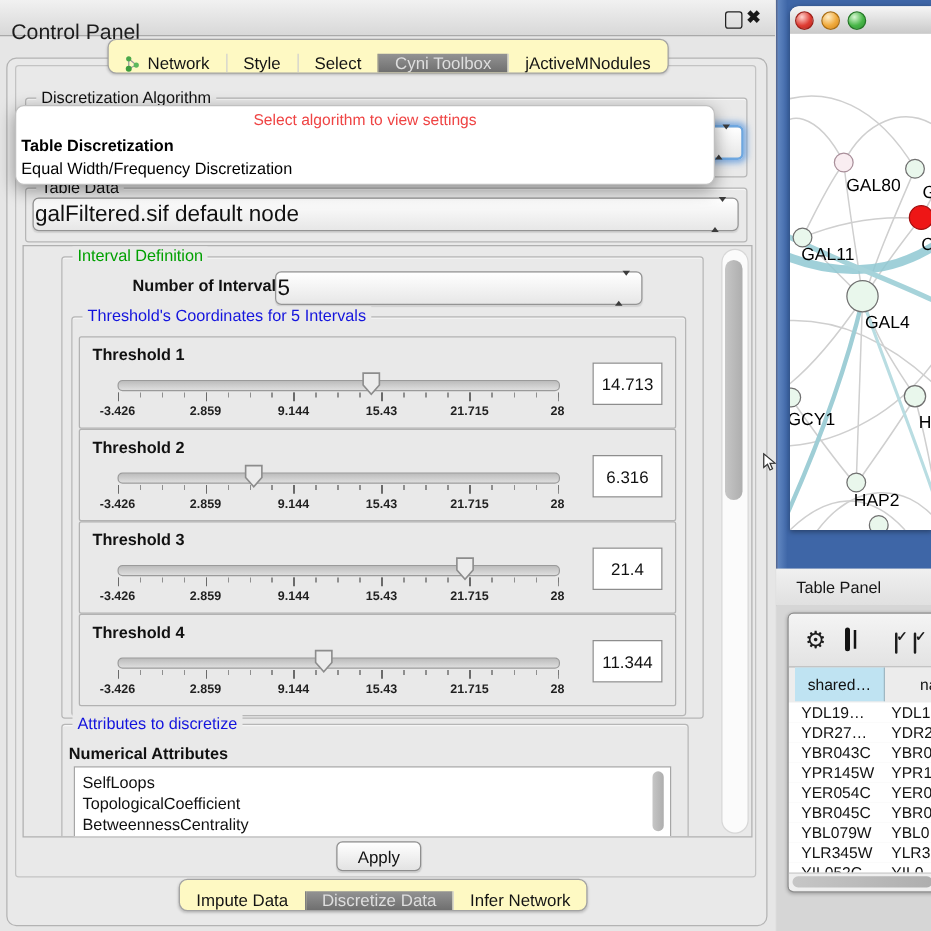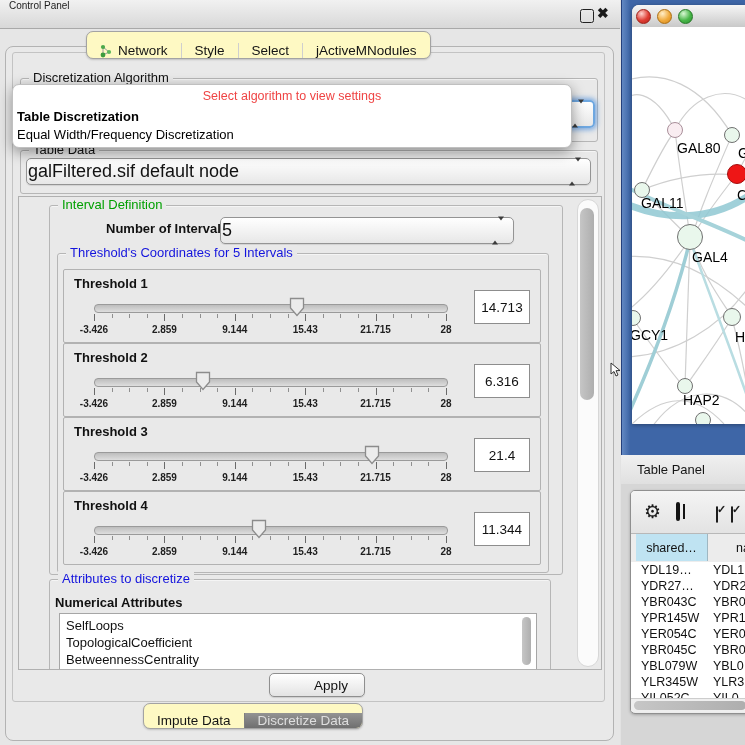--- a/index.html
+++ b/index.html
@@ -3,21 +3,21 @@
 <meta charset="utf-8">
 <style>
   html,body{margin:0;padding:0;background:#bfbfbf;}
   #stage{position:relative;width:745px;height:745px;overflow:hidden;background:#e2e2e2;
          font-family:"Liberation Sans",sans-serif;color:#111;font-size:13px;}
   .abs{position:absolute;}
   
   #cp{left:0;top:0;width:620px;height:745px;background:#e6e6e6;}
   #cp-titlebar{left:0;top:0;width:620px;height:28px;
     background:linear-gradient(#f1f1f1,#d8d8d8);border-bottom:1px solid #a9a9a9;}
-  #cp-title{left:9px;top:0;font-size:10px;color:#1c1c1c;}
+  #cp-title{left:9px;top:16px;font-size:17px;color:#1c1c1c;}
   .winbtn{top:9px;width:12px;height:12px;}
   #float-btn{left:580px;border:1.6px solid #222;border-radius:2.5px;background:transparent;}
   #close-btn{left:597px;top:5px;font-size:14px;font-weight:bold;color:#1a1a1a;}
   
   .tabbar{display:flex;align-items:flex-end;background:#fef9c3;border:1px solid #a3a3a3;
     border-radius:7px;overflow:hidden;box-shadow:0 1px 2px rgba(0,0,0,.18);}
   .tabbar .seg{display:flex;align-items:center;padding:0 13px;border-left:1px solid #cfcfcf;
     color:#141414;white-space:nowrap;cursor:default;}
   .tabbar .seg:first-child{border-left:none;}
   .tabbar .seg.sel{background:linear-gradient(#939393,#6f6f6f);color:#dedede;border-left-color:#7f7f7f;}
@@ -67,21 +67,21 @@
     display:flex;align-items:center;justify-content:center;font-size:13.5px;}
   
   #attr-list{background:#fff;border:1px solid #a6a6a6;}
   .attr-item{height:17px;line-height:17px;padding-left:6px;font-size:13px;}
   
   .vtrack{background:#fbfbfb;border:1px solid #d7d7d7;border-radius:11px;}
   .vthumb{background:linear-gradient(90deg,#c6c6c6,#aeaeae);border-radius:8px;}
   
   #apply-btn{left:269px;top:673px;width:66px;height:22px;background:linear-gradient(#ffffff,#e3e3e3);
     border:1px solid #8f8f8f;border-radius:5px;display:flex;align-items:center;justify-content:center;
-    font-size:13.5px;box-shadow:0 1px 1px rgba(0,0,0,.12);padding-left:28px;}
+    font-size:13.5px;box-shadow:0 1px 1px rgba(0,0,0,.12);}
   
   #net-frame{left:621px;top:0;width:124px;height:455px;
     background:linear-gradient(90deg,#6288c2 0,#3e66a7 8px);border-left:1px solid #24407c;}
   #net-win{left:632px;top:5px;width:113px;height:419px;background:#fff;border-radius:7px 0 0 0;
     box-shadow:0 1px 4px rgba(0,0,0,.35);overflow:hidden;}
   #net-titlebar{left:0;top:0;width:113px;height:22px;background:linear-gradient(#f6f6f6,#c9c9c9);
     border-bottom:1px solid #8f8f8f;}
   .light{top:4px;width:13px;height:13px;border-radius:50%;}
   #light-red{left:4px;background:radial-gradient(circle at 35% 28%,#ffd4cf,#df3d34 55%,#b3251d);border:1px solid #9c2019;}
   #light-yellow{left:25px;background:radial-gradient(circle at 35% 28%,#ffeec8,#f0aa3c 55%,#d2851a);border:1px solid #aa6d12;}
@@ -133,20 +133,23 @@
           </svg>
         </span>
         <span>Network</span>
       </div>
       <div class="seg">
           <span>Style</span>
         </div>
       <div class="seg">
           <span>Select</span>
         </div>
+      <div class="seg sel">
+          <span>Cyni Toolbox</span>
+        </div>
       <div class="seg">
           <span>jActiveMNodules</span>
         </div>
     </div>
 
     <div id="outer-panel" class="abs"></div>
     <div id="inner-panel" class="abs"></div>
 
     <div class="abs grp" style="left:20px;top:78px;width:576px;height:62px;">
       <span class="grp-title">Discretization Algorithm</span>
@@ -277,20 +280,23 @@
     </div>
 
     <div id="apply-btn" class="abs">Apply</div>
 
     <div id="bottom-tabs" class="abs tabbar">
       <div class="seg">
           <span>Impute Data</span>
         </div>
       <div class="seg sel">
           <span>Discretize Data</span>
+        </div>
+      <div class="seg">
+          <span>Infer Network</span>
         </div>
     </div>
   </div>
 
   <div id="net-frame" class="abs"></div>
   <div id="net-win" class="abs">
     <div id="net-titlebar" class="abs">
       <div id="light-red" class="abs light"></div>
       <div id="light-yellow" class="abs light"></div>
       <div id="light-green" class="abs light"></div>

